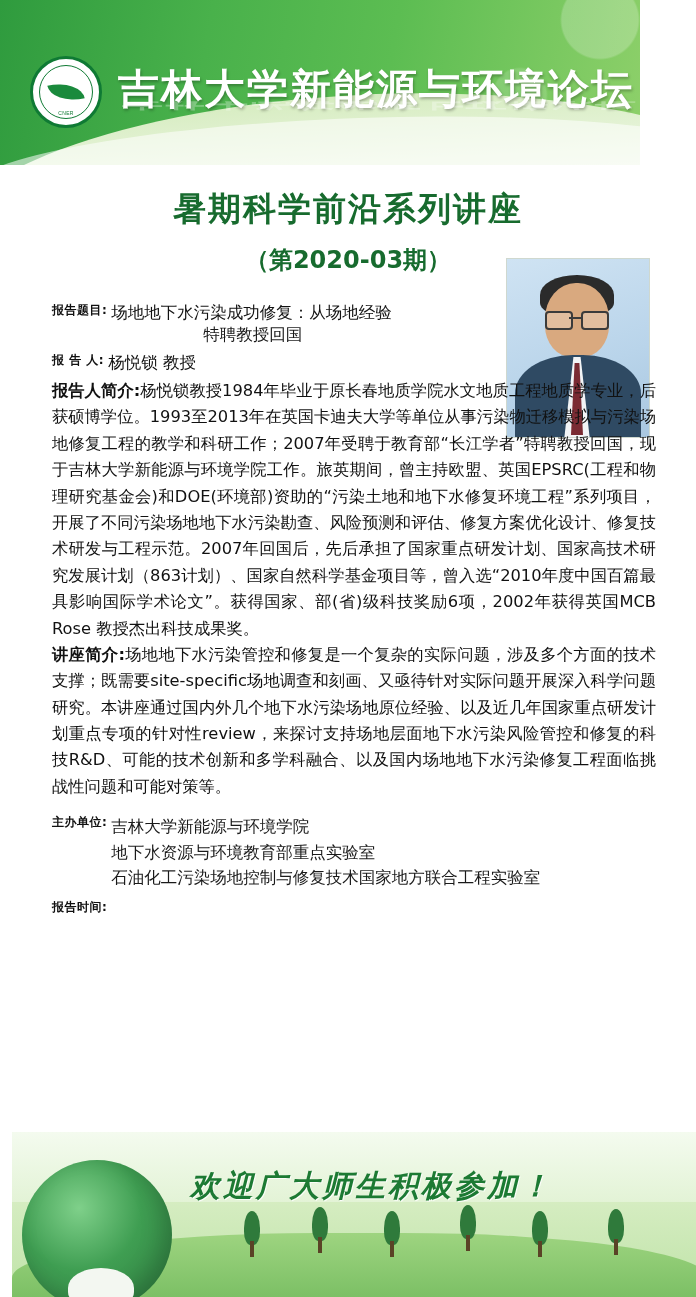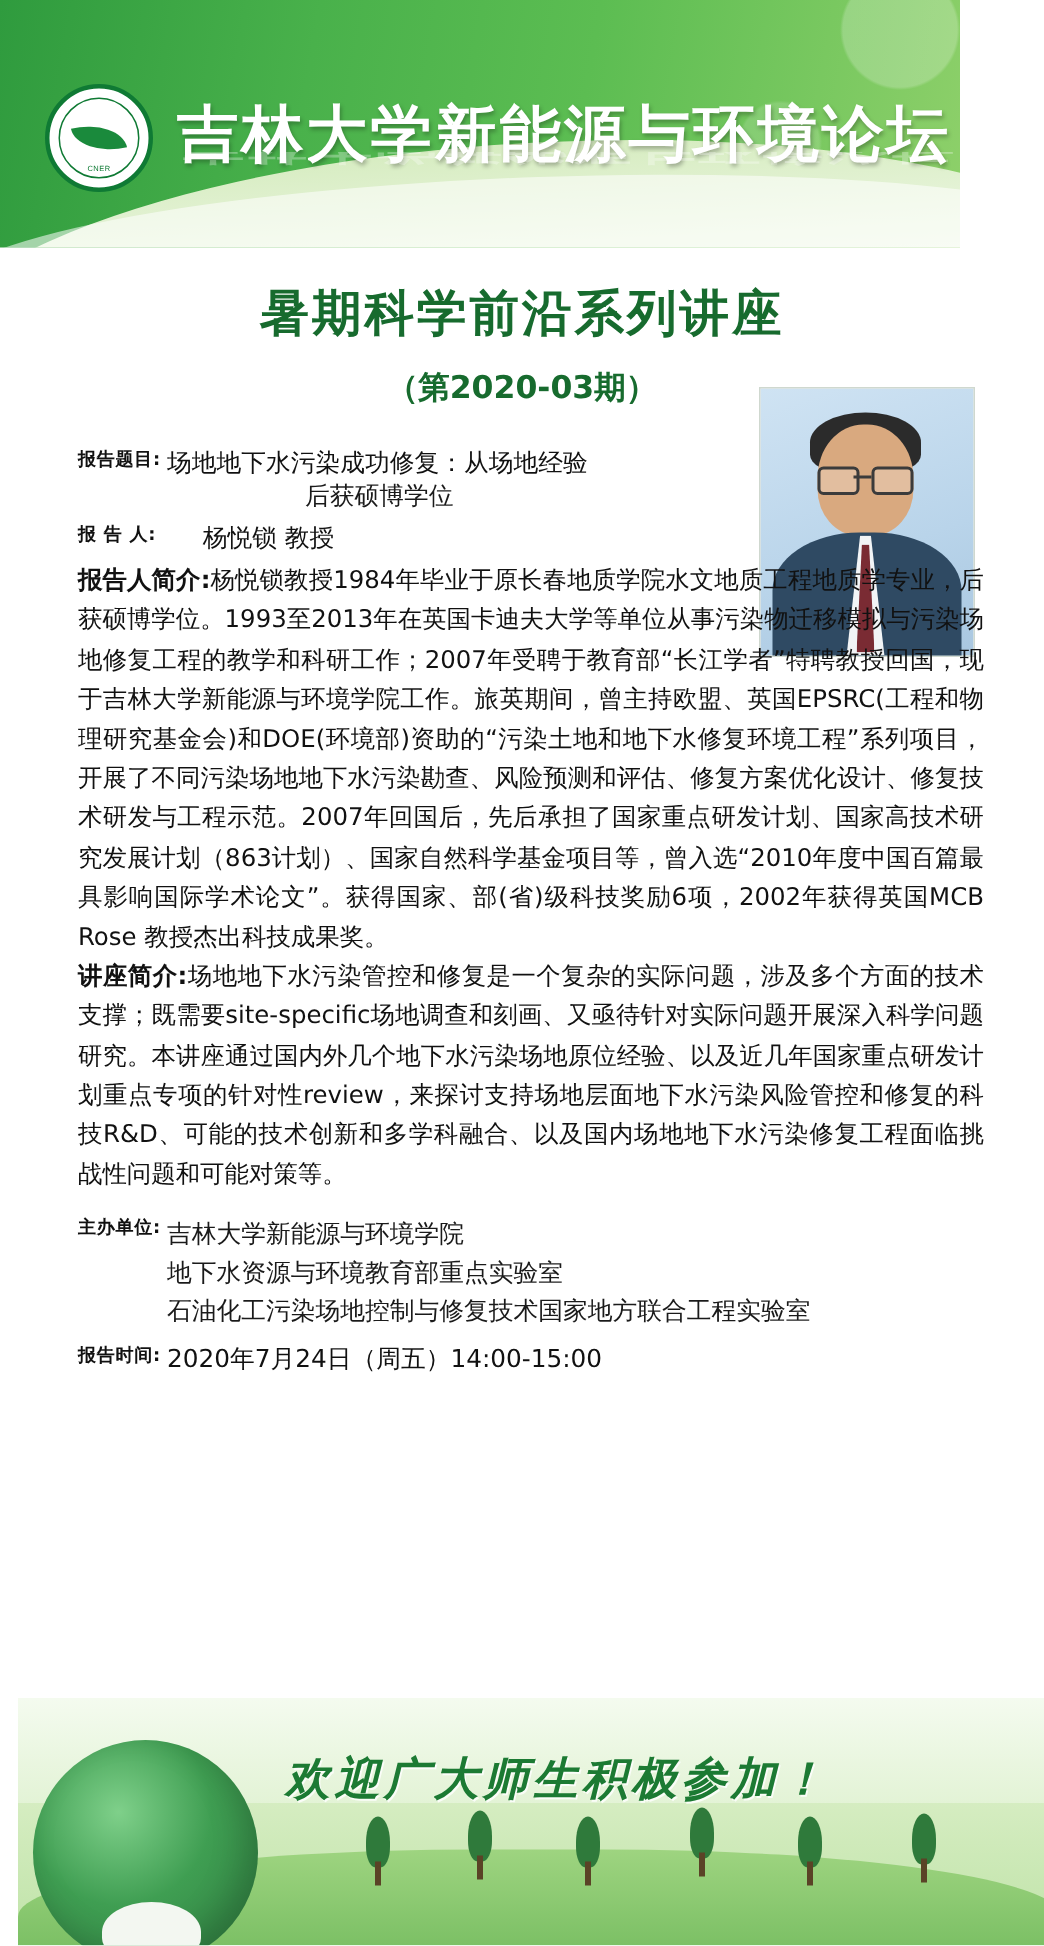--- a/index.html
+++ b/index.html
@@ -127,21 +127,21 @@
   }
   .series-title {
     font-size: 33px;
     font-weight: bold;
     color: #176b2e;
     letter-spacing: 2px;
     font-family: "DejaVu Sans", "Liberation Sans", sans-serif;
   }
   .series-issue {
     margin-top: 12px;
-    font-size: 21px;
+    font-size: 24px;
     font-weight: bold;
     color: #176b2e;
     font-family: "DejaVu Sans", "Liberation Sans", sans-serif;
   }
 
   
   .portrait {
     position: absolute;
     right: 46px;
     top: 258px;
@@ -244,21 +244,20 @@
   }
   .title-rows {
     width: 440px;
   }
   .title-line2 {
     margin-left: 96px;
     font-size: 16.5px;
   }
   .speaker-row {
     margin-top: 6px;
-    gap: 27px;
   }
   .para-block {
   }
   .para {
     font-size: 16.3px;
     line-height: 1.62;
     text-align: justify;
     color: #111;
   }
   .para .lbl-inline {
@@ -391,21 +390,21 @@
     <div class="p-shirt"></div>
     <div class="p-tie"></div>
   </div>
 
   <div class="content">
 
     <div class="row">
       <div class="lbl">报告题目:</div>
       <div class="title-rows">
         <div class="val">场地地下水污染成功修复：从场地经验</div>
-        <div class="title-line2">后获硕博学位</div>
+        <div class="title-line2">特聘教授回国</div>
       </div>
     </div>
 
     <div class="row speaker-row">
       <div class="lbl">报 告 人:</div>
       <div class="val">杨悦锁 教授</div>
     </div>
 
     <div class="para-block">
       <div class="para"><span class="lbl-inline">报告人简介:</span><span>杨悦锁教授1984年毕业于原长春地质学院水文地质工程地质学专业，后获硕博学位。1993至2013年在英国卡迪夫大学等单位从事污染物迁移模拟与污染场地修复工程的教学和科研工作；2007年受聘于教育部“长江学者”特聘教授回国，现于吉林大学新能源与环境学院工作。旅英期间，曾主持欧盟、英国EPSRC(工程和物理研究基金会)和DOE(环境部)资助的“污染土地和地下水修复环境工程”系列项目，开展了不同污染场地地下水污染勘查、风险预测和评估、修复方案优化设计、修复技术研发与工程示范。2007年回国后，先后承担了国家重点研发计划、国家高技术研究发展计划（863计划）、国家自然科学基金项目等，曾入选“2010年度中国百篇最具影响国际学术论文”。获得国家、部(省)级科技奖励6项，2002年获得英国MCB Rose 教授杰出科技成果奖。</span></div>
@@ -421,21 +420,20 @@
         <div class="org-lines">
           <div class="org-line">吉林大学新能源与环境学院</div>
           <div class="org-line">地下水资源与环境教育部重点实验室</div>
           <div class="org-line">石油化工污染场地控制与修复技术国家地方联合工程实验室</div>
         </div>
       </div>
     </div>
 
     <div class="row time-row">
       <div class="lbl">报告时间:</div>
-      <div class="val">2020年7月24日（周五）14:00-15:00</div>
     </div>
 
 
   </div>
 
   <div class="footer">
     <div class="f-sky"></div>
     <div class="f-hill"></div>
     <div class="f-globe">
       <div class="f-globe-white"></div>

